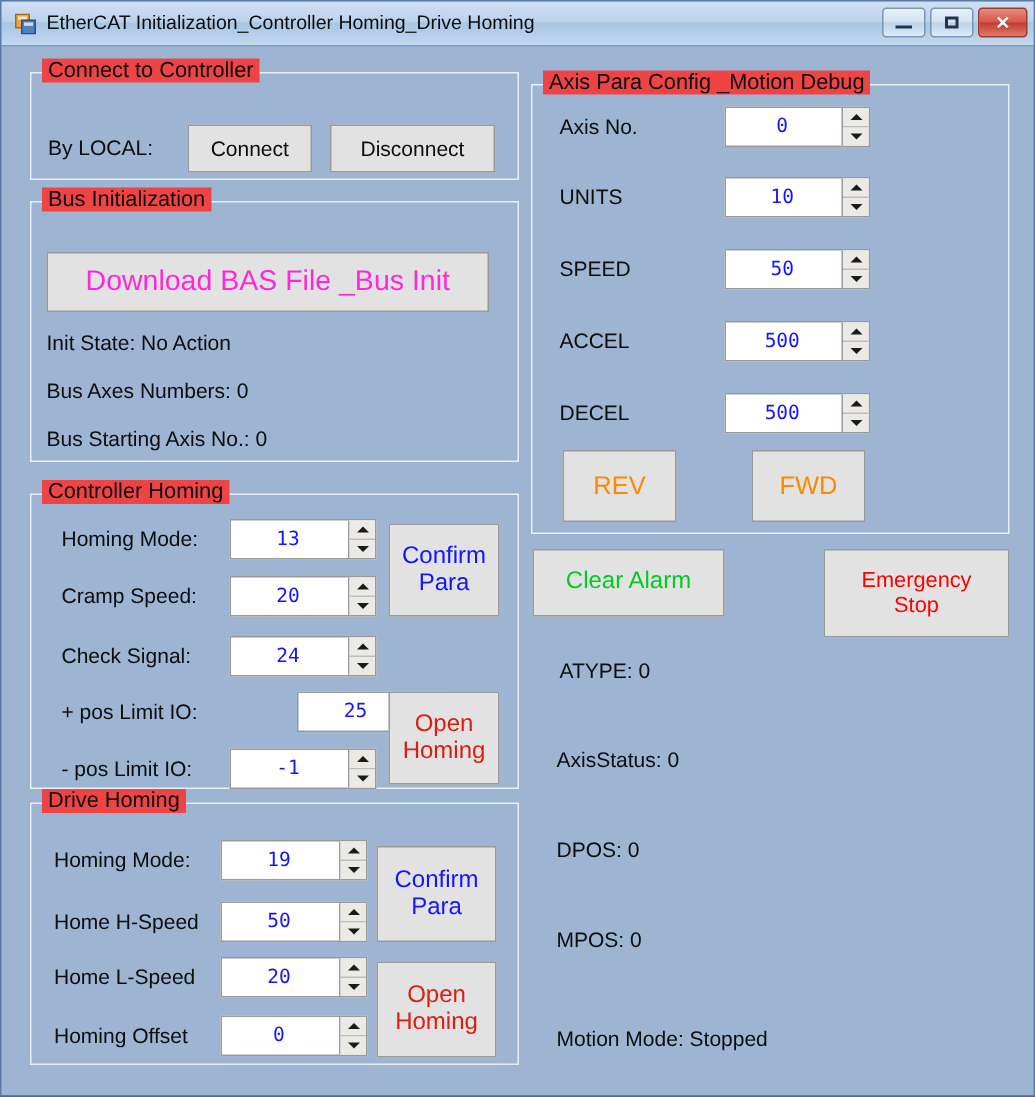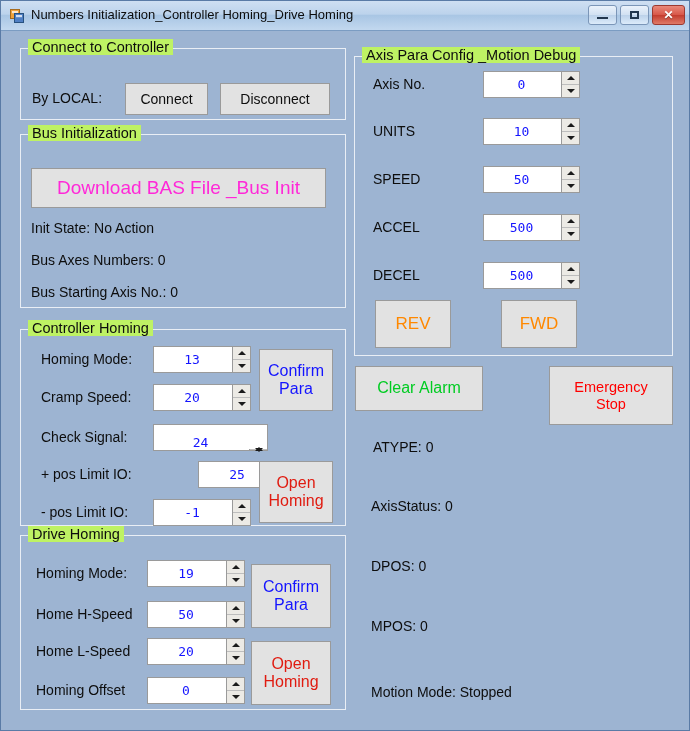--- a/index.html
+++ b/index.html
@@ -91,21 +91,21 @@
   .group {
     position: absolute;
     box-sizing: border-box;
     border: 1px solid #e9eef5;
   }
   .group > .legend {
     position: absolute;
     top: -10px;
     left: 7px;
     padding: 0 4px;
-    background: #bef264;
+    background: #ef4444;
     font-size: 14.5px;
     color: #0d0d0d;
     white-space: nowrap;
   }
 
   
   .lbl {
     position: absolute;
     font-size: 14px;
     color: #0d0d0d;
@@ -199,21 +199,21 @@
 
 <div id="app-window">
 
   <div id="title-bar">
     <svg id="title-icon" viewBox="0 0 14 14">
       <rect x="0.5" y="0.5" width="9" height="9" fill="#f0a33c" stroke="#a66a1d"></rect>
       <rect x="2" y="2" width="6" height="2.2" fill="#ffffff" opacity="0.75"></rect>
       <rect x="4.5" y="4.5" width="9" height="9" fill="#4f7fc4" stroke="#27517f"></rect>
       <rect x="6" y="6" width="6" height="2.2" fill="#ffffff" opacity="0.75"></rect>
     </svg>
-    <div id="title-text">Numbers Initialization_Controller Homing_Drive Homing</div>
+    <div id="title-text">EtherCAT Initialization_Controller Homing_Drive Homing</div>
 
     <div class="win-btn" id="btn-minimize">
       <span class="glyph">
           <span class="min-bar"></span>
         </span>
     </div>
     <div class="win-btn" id="btn-maximize">
       <span class="glyph">
           <span class="max-box"></span>
         </span>
@@ -254,21 +254,21 @@
   <div class="lbl" style="left:40px; top:388px;">Cramp Speed:</div>
   <div class="spin" style="left:152px; top:383px; width:98px;">
     <div class="val">20</div>
     <div class="arrows">
       <div class="up"></div>
       <div class="dn"></div>
     </div>
   </div>
 
   <div class="lbl" style="left:40px; top:428px;">Check Signal:</div>
-  <div class="spin" style="left:152px; top:423px; width:115px;align-items:flex-end;">
+  <div class="spin" style="left:152px; top:423px; width:98px;">
     <div class="val">24</div>
     <div class="arrows">
       <div class="up"></div>
       <div class="dn"></div>
     </div>
   </div>
 
   <div class="lbl" style="left:40px; top:465px;">+ pos Limit IO:</div>
   <div class="spin" style="left:152px; top:460px; width:98px;margin-left:45px;">
     <div class="val">25</div>

